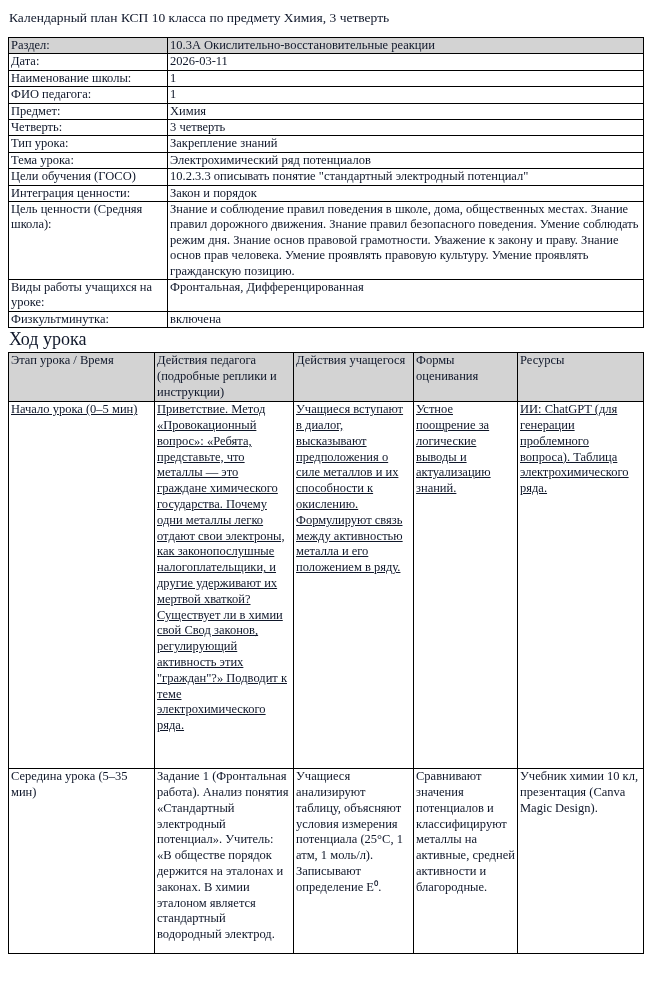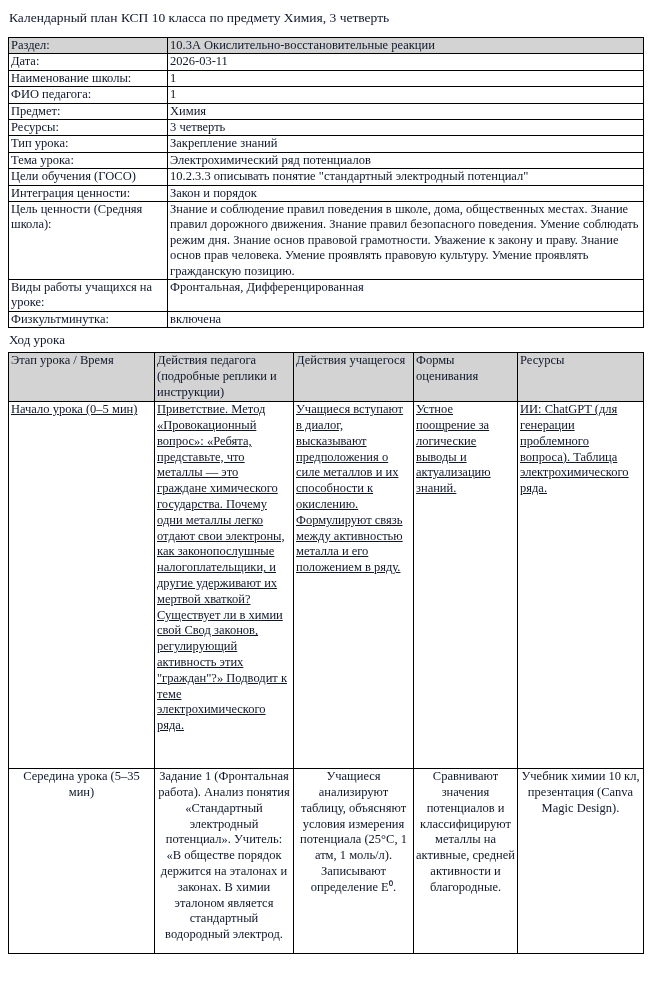--- a/index.html
+++ b/index.html
@@ -10,26 +10,26 @@
     font-family:"Liberation Serif", serif;
   }
   .doc-title{font-size:13.5px;line-height:16px;margin:2px 0 11px 1px;}
   table{border-collapse:collapse;table-layout:fixed;width:635px;}
   td,th{
     border:1px solid #000;vertical-align:top;text-align:left;
     font-weight:normal;font-size:12.5px;line-height:15.4px;
     padding:0 3px 0 2px;overflow:hidden;
   }
   .shaded{background:#d3d3d3;}
-  .flow-heading{font-size:13px;line-height:15px;margin:4px 0 5px 1px;}
+  .flow-heading{font-size:18px;line-height:15px;margin:4px 0 5px 1px;}
   .lesson-table td,.lesson-table th{line-height:15.8px;padding:0 2px;}
   .cellbox{overflow:hidden;}
   .hdr .cellbox{height:48px;}
   .r1 .cellbox{height:366px;text-decoration:underline;}
-  .r2 .cellbox{height:184px;text-align:center;}
+  .r2 .cellbox{height:184px;}
   .vrow .cellbox{height:77px;}
 </style>
 </head>
 <body>
 
 <div class="page">
 
   <div class="doc-title">Календарный план КСП 10 класса по предмету Химия, 3 четверть</div>
 
   <table class="info-table">
@@ -52,21 +52,21 @@
       </tr>
       <tr>
         <td>ФИО педагога:</td>
         <td>1</td>
       </tr>
       <tr>
         <td>Предмет:</td>
         <td>Химия</td>
       </tr>
       <tr>
-        <td>Ресурсы:</td>
+        <td>Четверть:</td>
         <td>3 четверть</td>
       </tr>
       <tr>
         <td>Тип урока:</td>
         <td>Закрепление знаний</td>
       </tr>
       <tr>
         <td>Тема урока:</td>
         <td>Электрохимический ряд потенциалов</td>
       </tr>

